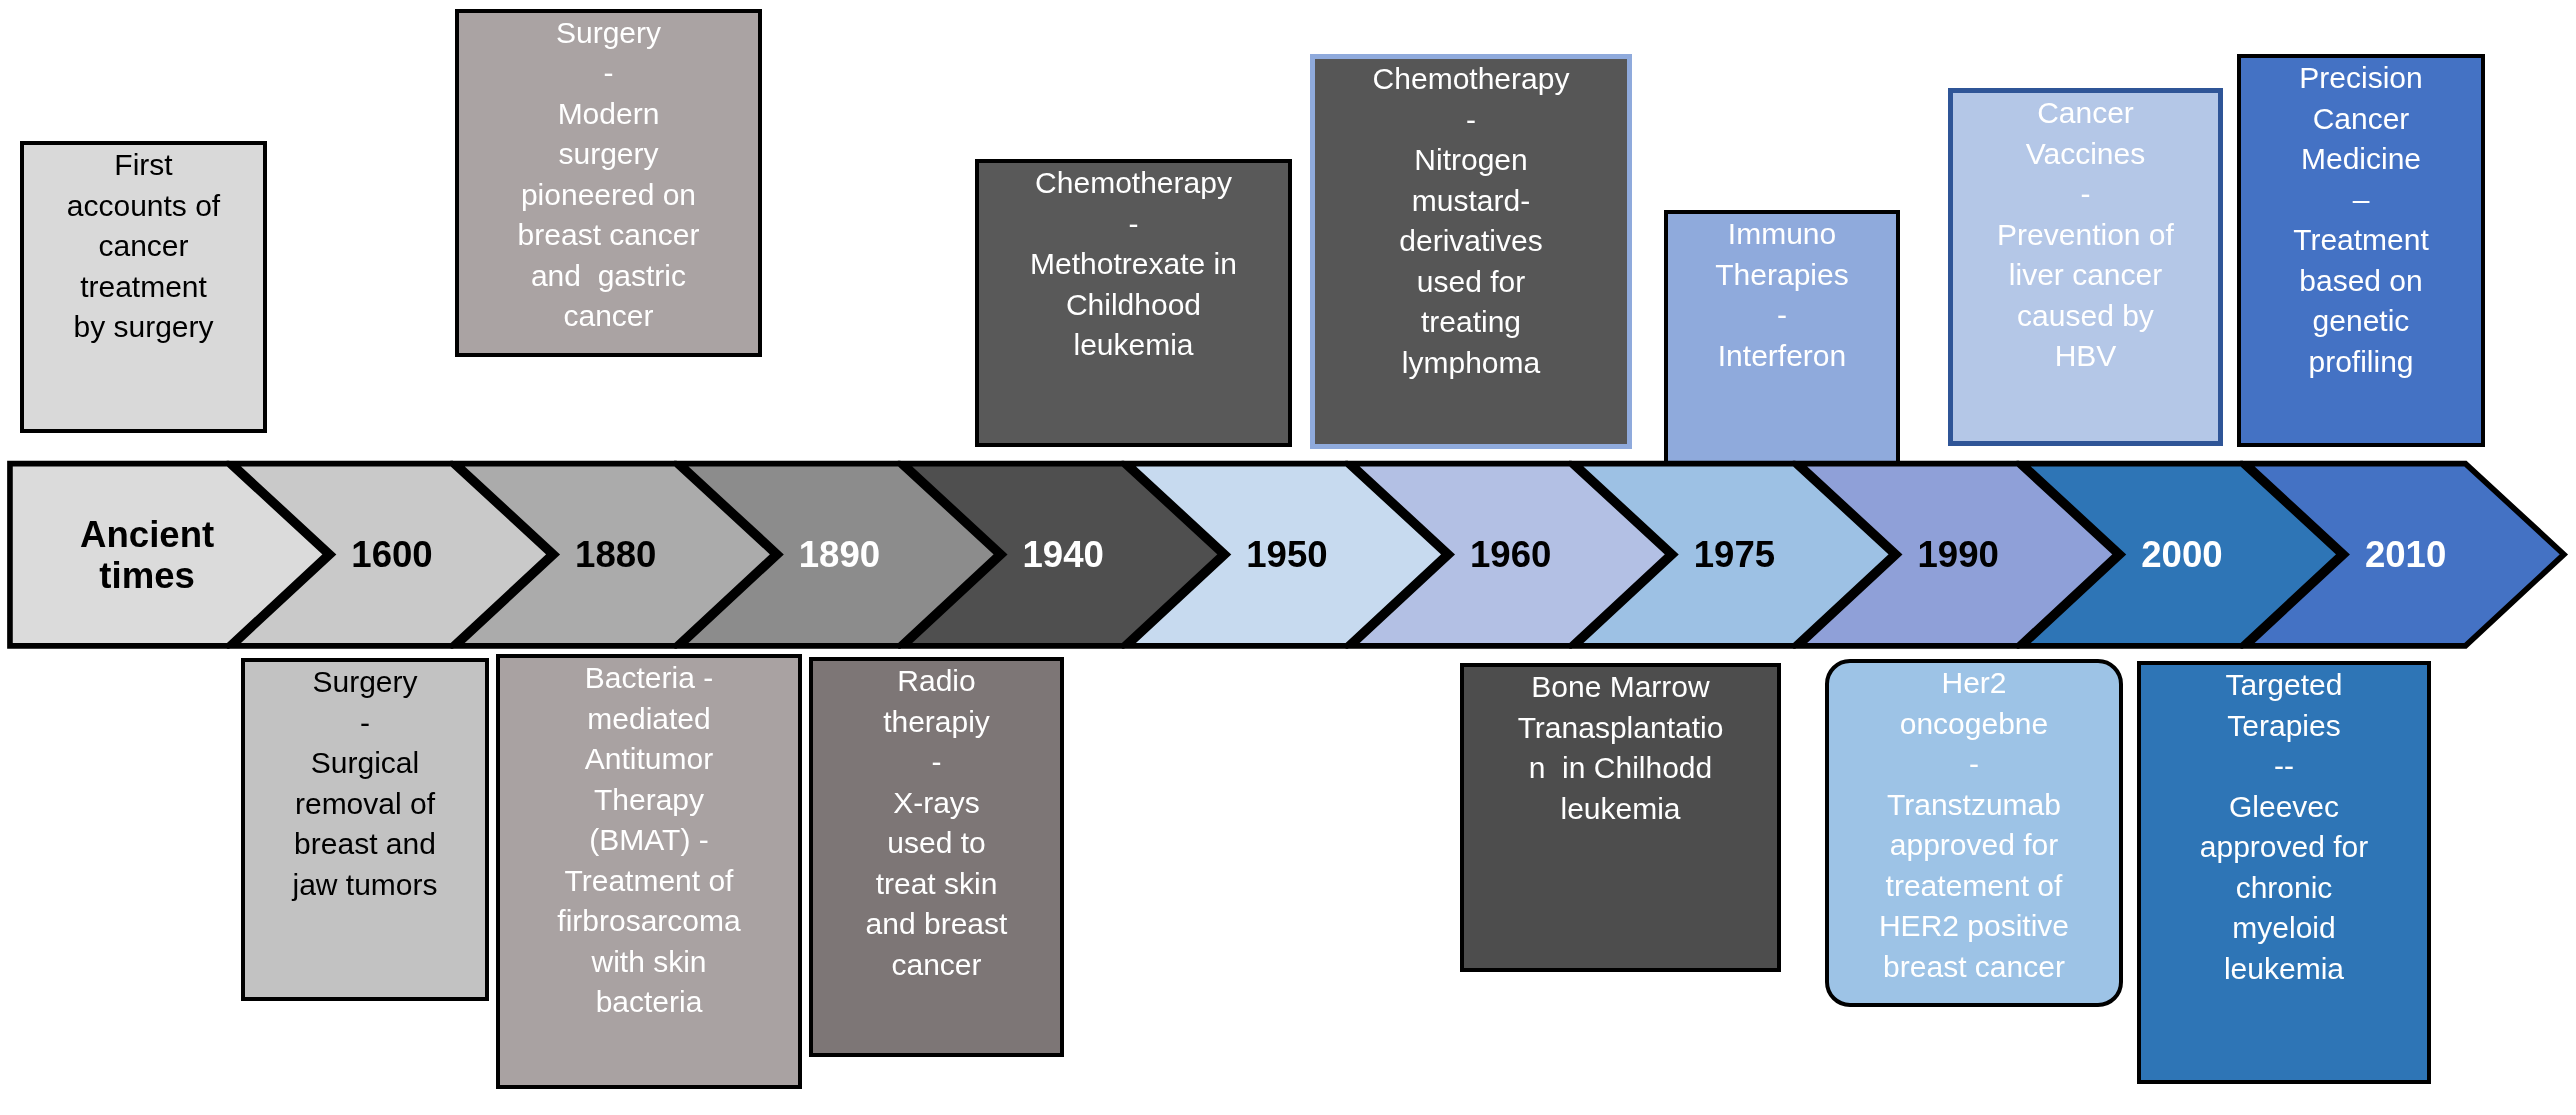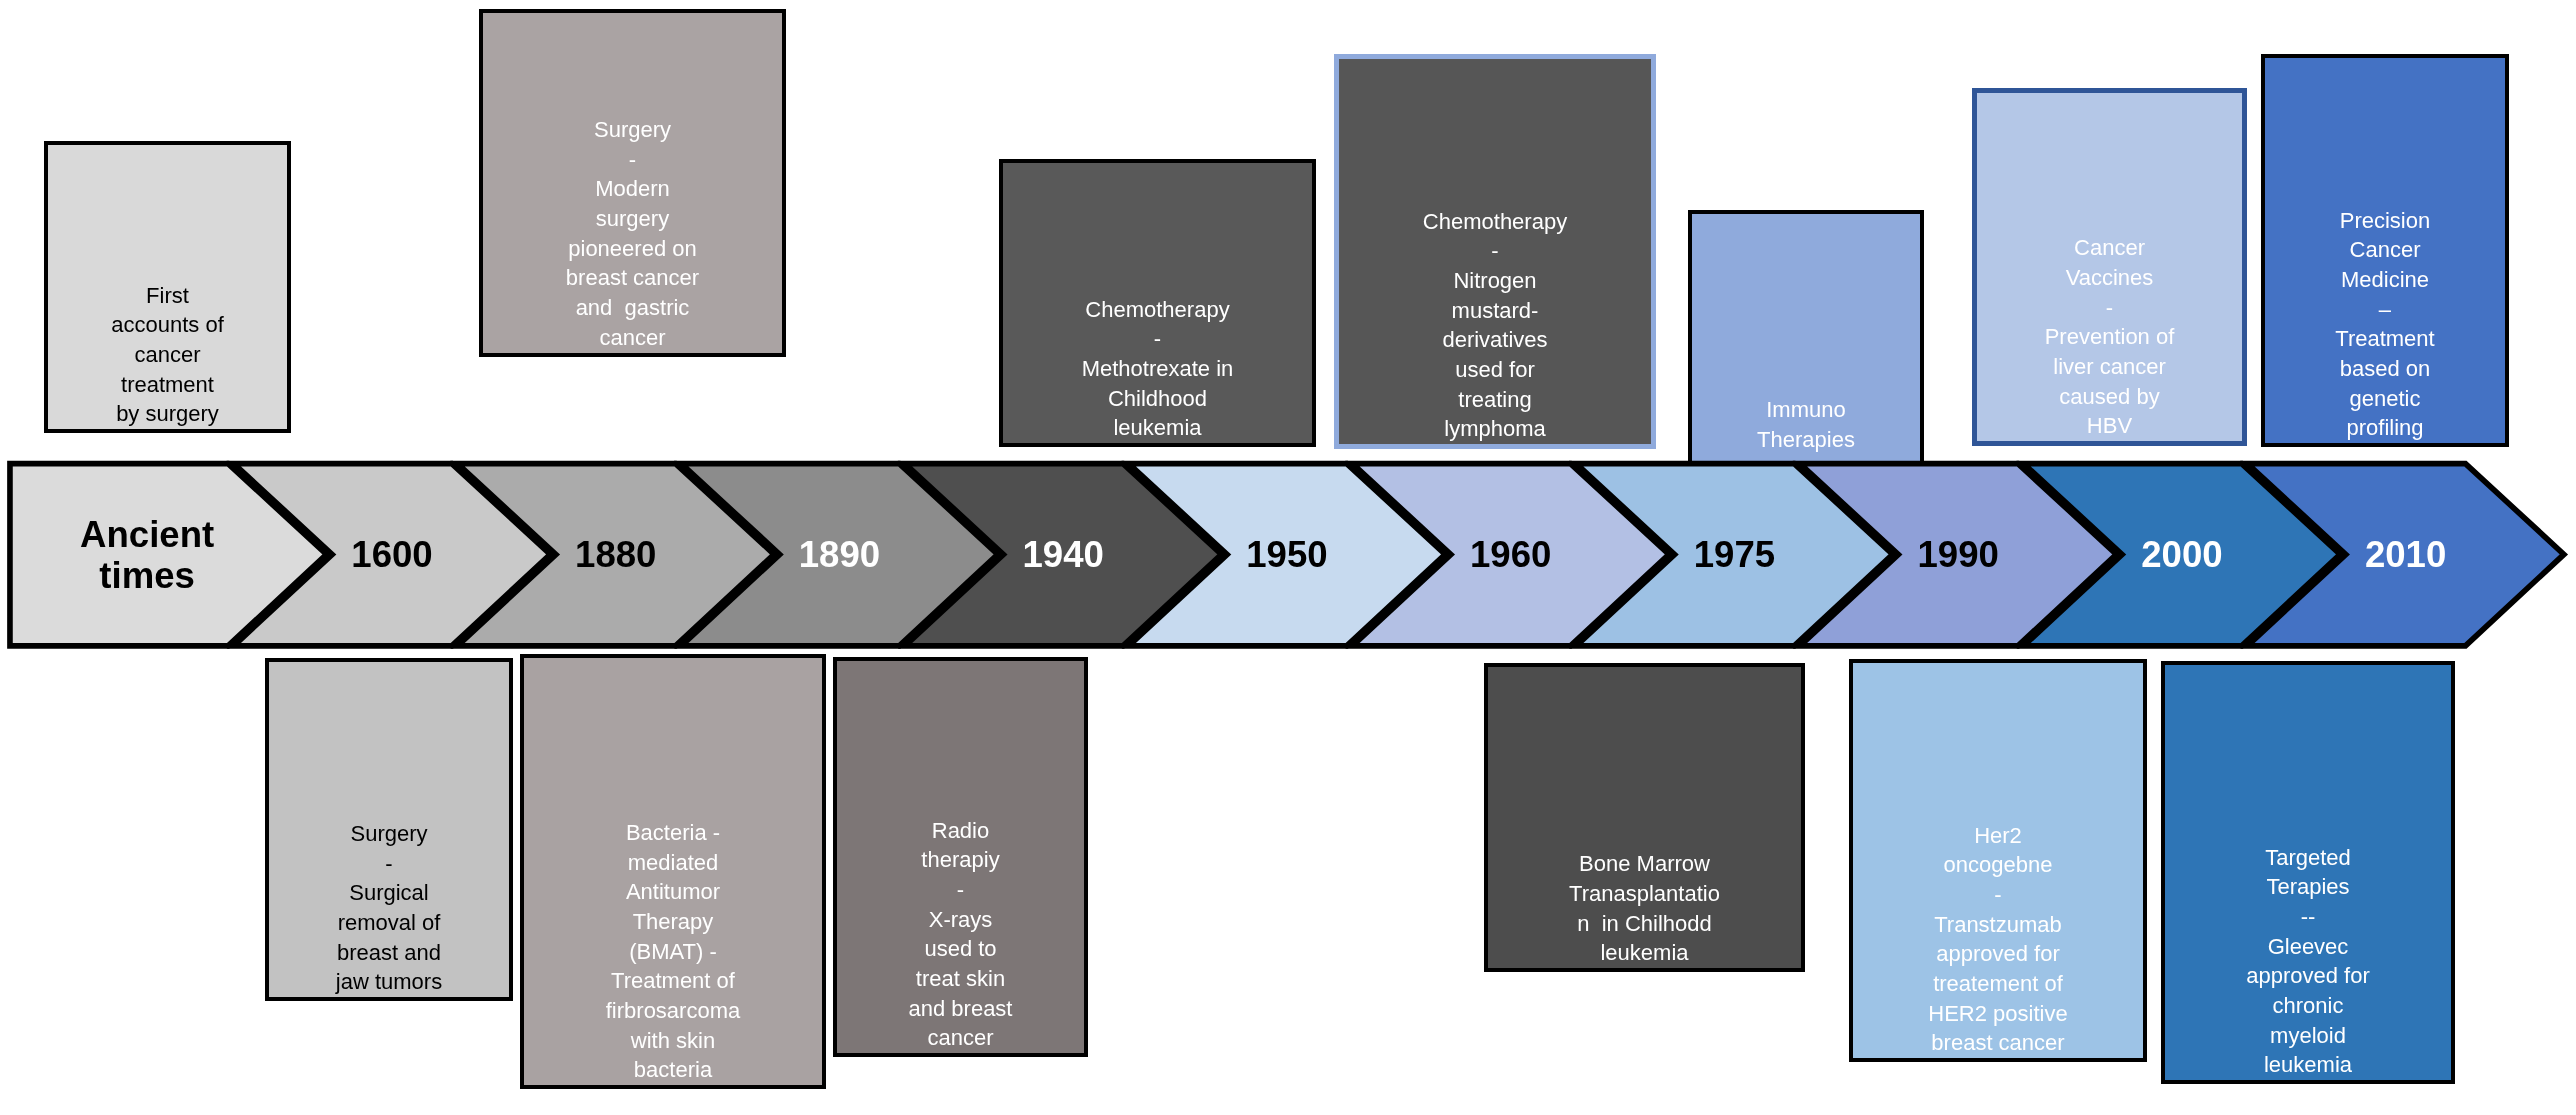--- a/index.html
+++ b/index.html
@@ -9,27 +9,26 @@
     height:1116px;
     background:#ffffff;
     font-family:"Liberation Sans", sans-serif;
     overflow:hidden;
   }
   .event-box{
     position:absolute;
     box-sizing:border-box;
     border:4.2px solid #000;
     display:flex;
-    align-items:flex-end;
+    align-items:flex-start;
     justify-content:center;
     text-align:center;
-    font-size:22px;
+    font-size:30px;
     line-height:1.35;
     white-space:pre-wrap;
-    margin-left:24px;
   }
   .event-box .box-text{display:block;}
   #timeline-svg{position:absolute;left:0;top:458px;}
 </style>
 </head>
 <body>
 
 <div class="canvas">
 
   <div class="event-box" style="left: 20px; top: 141px; width: 247px; height: 292px; background: rgb(217, 217, 217); border-color: rgb(0, 0, 0); color: rgb(0, 0, 0);">
@@ -177,21 +176,21 @@
 cancer</span>
   </div>
 
   <div class="event-box" style="left: 1460px; top: 663px; width: 321px; height: 309px; background: rgb(77, 77, 77); border-color: rgb(0, 0, 0); color: rgb(255, 255, 255);">
     <span class="box-text">Bone Marrow
 Tranasplantatio
 n  in Chilhodd
 leukemia</span>
   </div>
 
-  <div class="event-box" style="left: 1825px; top: 659px; width: 298px; height: 403px; background: rgb(157, 195, 230); border-color: rgb(0, 0, 0); color: rgb(255, 255, 255);">
+  <div class="event-box" style="left: 1825px; top: 659px; width: 298px; height: 348px; background: rgb(157, 195, 230); border-color: rgb(0, 0, 0); color: rgb(255, 255, 255); border-radius: 25px;">
     <span class="box-text">Her2
 oncogebne
 -
 Transtzumab
 approved for
 treatement of
 HER2 positive
 breast cancer</span>
   </div>
 

